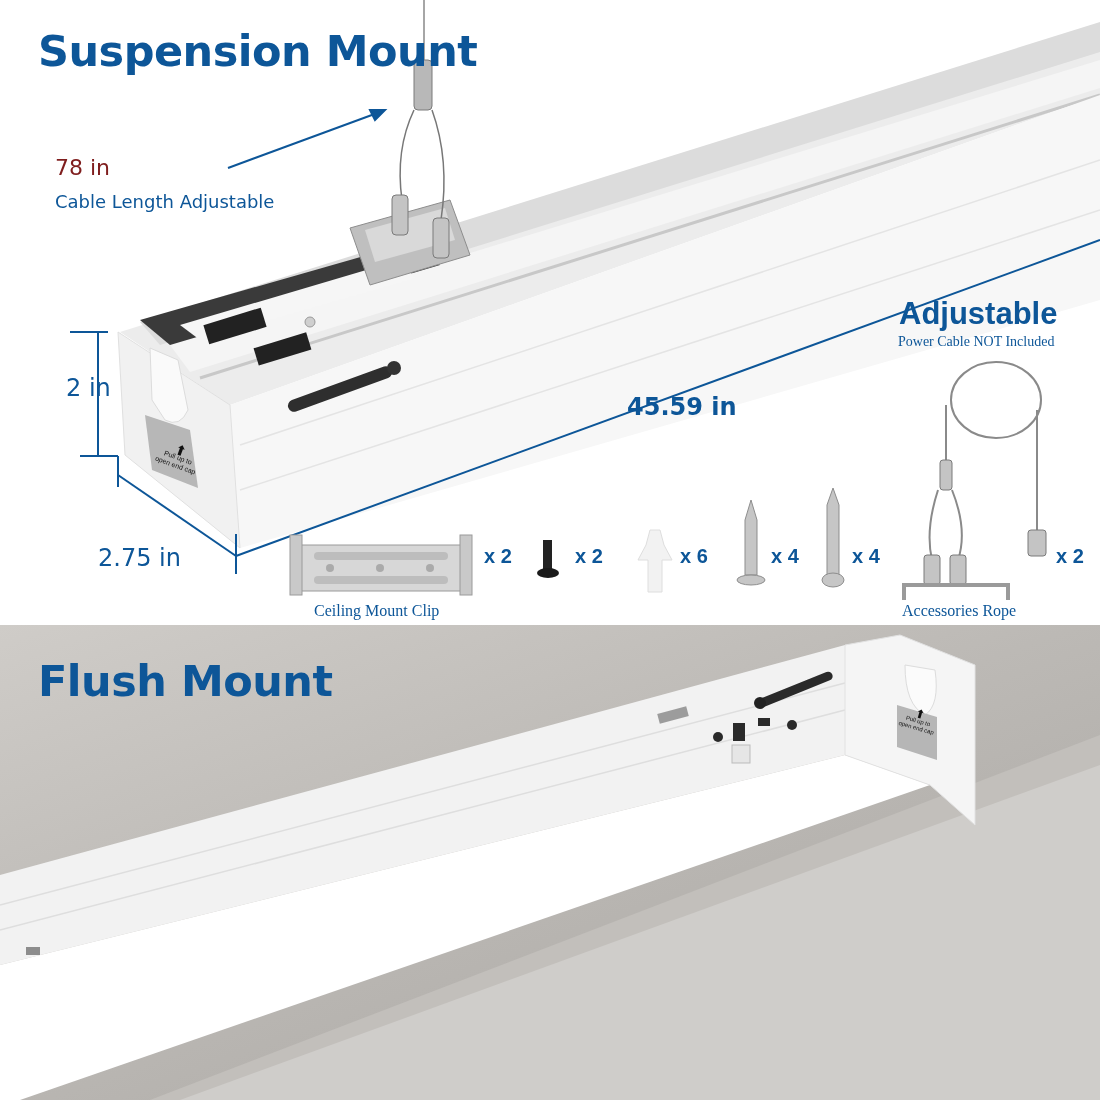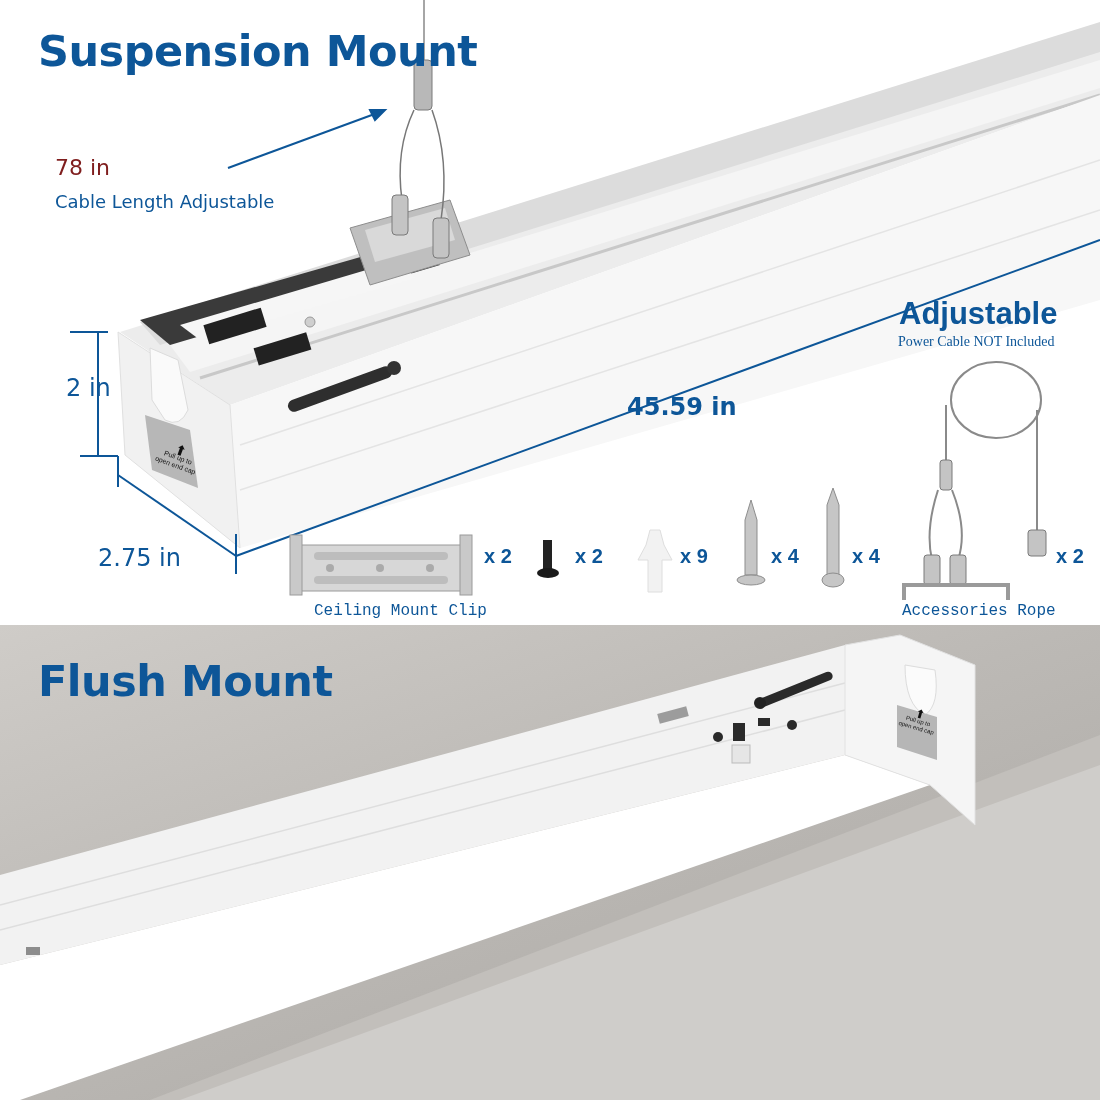--- a/index.html
+++ b/index.html
@@ -14,21 +14,21 @@
     font-weight: bold; color: #0d5698; letter-spacing: -0.5px;
   }
   .top-panel { left: 0; top: 0; width: 1100px; height: 673px; background: #ffffff; }
   .bottom-panel {
     left: 0; top: 625px; width: 1100px; height: 475px;
     background: linear-gradient(160deg, #cfccc8 0%, #bcb9b5 45%, #b3b0ac 70%, #c9c7c4 100%);
     overflow: hidden;
   }
   .dim-label { font-family: "DejaVu Sans", sans-serif; color: #0d5698; font-size: 24px; }
   .qty { font-family: "Liberation Sans", sans-serif; font-weight: bold; color: #0d5698; font-size: 20px; }
-  .caption { font-family: Liberation Mono, monospace; color: #0d5698; font-size: 16px; }
+  .caption { font-family: Liberation Serif, serif; color: #0d5698; font-size: 16px; }
   svg { position: absolute; left: 0; top: 0; }
 </style>
 </head>
 <body>
 
 <div class="abs top-panel">
 
   <svg width="1100" height="625">
 
     <polygon points="120,332 1100,25 1100,95 230,405" fill="#ececec"></polygon>
@@ -137,21 +137,21 @@
     <div style="font-size:14px;">⬆</div>
     <div>Pull up to</div>
     <div>open end cap</div>
   </div>
 
   <div class="abs" style="left:899px; top:296px; font-family:'Liberation Sans',sans-serif; font-weight:bold; font-size:31px; color:#0d5698;">Adjustable</div>
   <div class="abs" style="left:898px; top:334px; font-family:Liberation Serif, serif; font-size:14px; color:#0d5698;">Power Cable NOT Included</div>
 
   <div class="abs qty" style="left:484px; top:545px;">x 2</div>
   <div class="abs qty" style="left:575px; top:545px;">x 2</div>
-  <div class="abs qty" style="left:680px; top:545px;">x 9</div>
+  <div class="abs qty" style="left:680px; top:545px;">x 6</div>
   <div class="abs qty" style="left:771px; top:545px;">x 4</div>
   <div class="abs qty" style="left:852px; top:545px;">x 4</div>
   <div class="abs qty" style="left:1056px; top:545px;">x 2</div>
 
   <div class="abs caption" style="left:314px; top:602px;">Ceiling Mount Clip</div>
   <div class="abs caption" style="left:902px; top:602px;">Accessories Rope</div>
 </div>
 
 <div class="abs bottom-panel">
   <svg width="1100" height="475">

